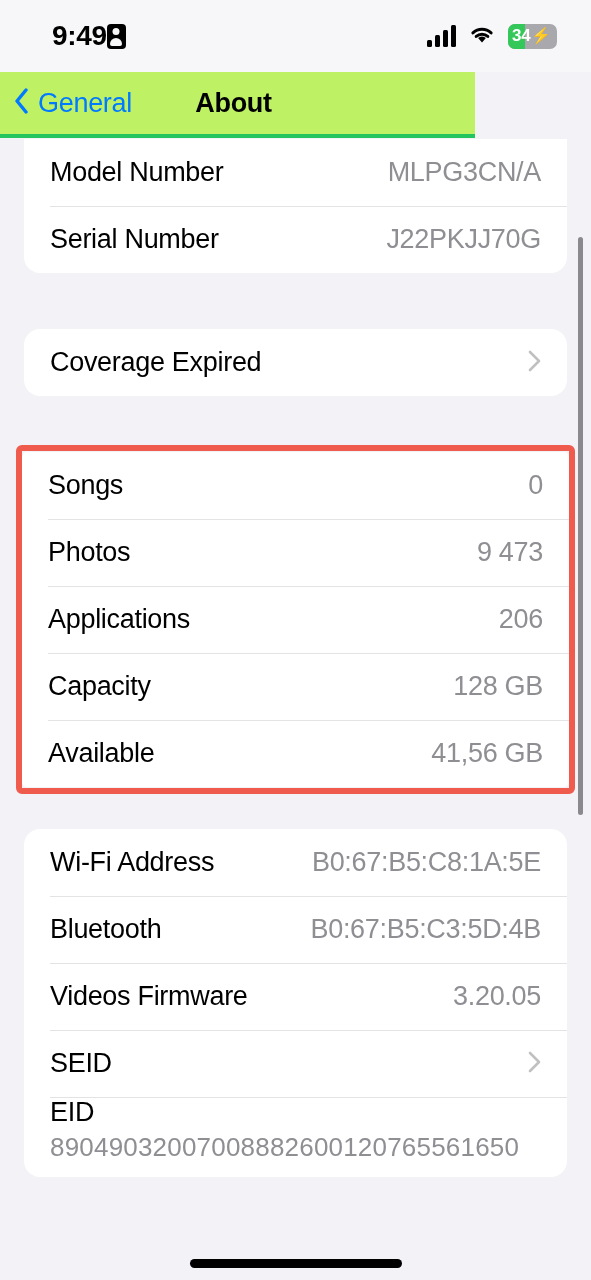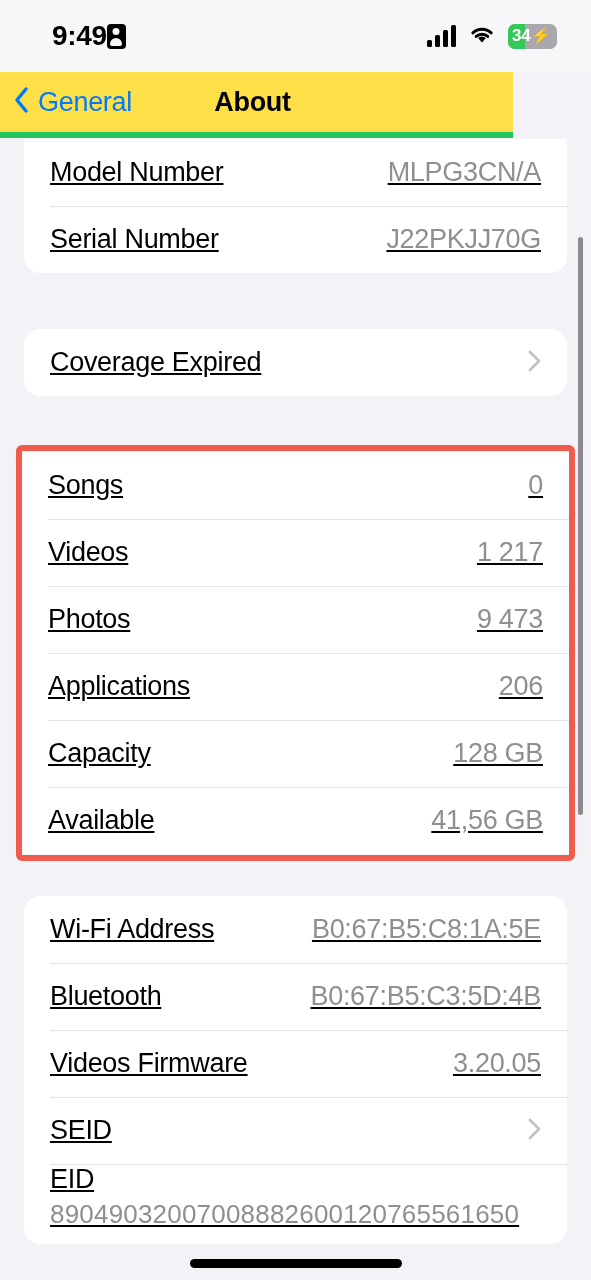--- a/index.html
+++ b/index.html
@@ -124,24 +124,24 @@
     font-size: 16px;
     color: #fff;
     margin-left: 1px;
     line-height: 1;
   }
 
   
   .nav-bar {
     position: absolute;
     top: 72px; left: 0;
-    width: 513px;
+    width: 475px;
     height: 66px;
-    background: #fde047;
-    border-bottom: 6px solid #22c55e;
+    background: #bef264;
+    border-bottom: 4px solid #22c55e;
     display: flex;
     align-items: center;
     z-index: 30;
   }
   .nav-back {
     display: flex;
     align-items: center;
     gap: 9px;
     padding-left: 14px;
     cursor: pointer;
@@ -185,21 +185,20 @@
     border-radius: 0 0 16px 16px;
   }
 
   .row {
     display: flex;
     align-items: center;
     justify-content: space-between;
     height: 67px;
     padding: 0 26px;
     position: relative;
-    text-decoration: underline;
   }
   .row + .row::before {
     content: "";
     position: absolute;
     top: 0; left: 26px; right: 0;
     height: 1px;
     background: #e3e3e6;
   }
   .row-label {
     font-size: 27px;
@@ -350,24 +349,20 @@
     <div class="spacer-lg"></div>
 
     <div class="highlight-wrap">
       <div class="highlight-box" style="border-color: rgb(239, 91, 76);"></div>
       <div class="group">
         <div class="row">
           <span class="row-label">Songs</span>
           <span class="row-value">0</span>
         </div>
         <div class="row">
-          <span class="row-label">Videos</span>
-          <span class="row-value">1 217</span>
-        </div>
-        <div class="row">
           <span class="row-label">Photos</span>
           <span class="row-value">9 473</span>
         </div>
         <div class="row">
           <span class="row-label">Applications</span>
           <span class="row-value">206</span>
         </div>
         <div class="row">
           <span class="row-label">Capacity</span>
           <span class="row-value">128 GB</span>

